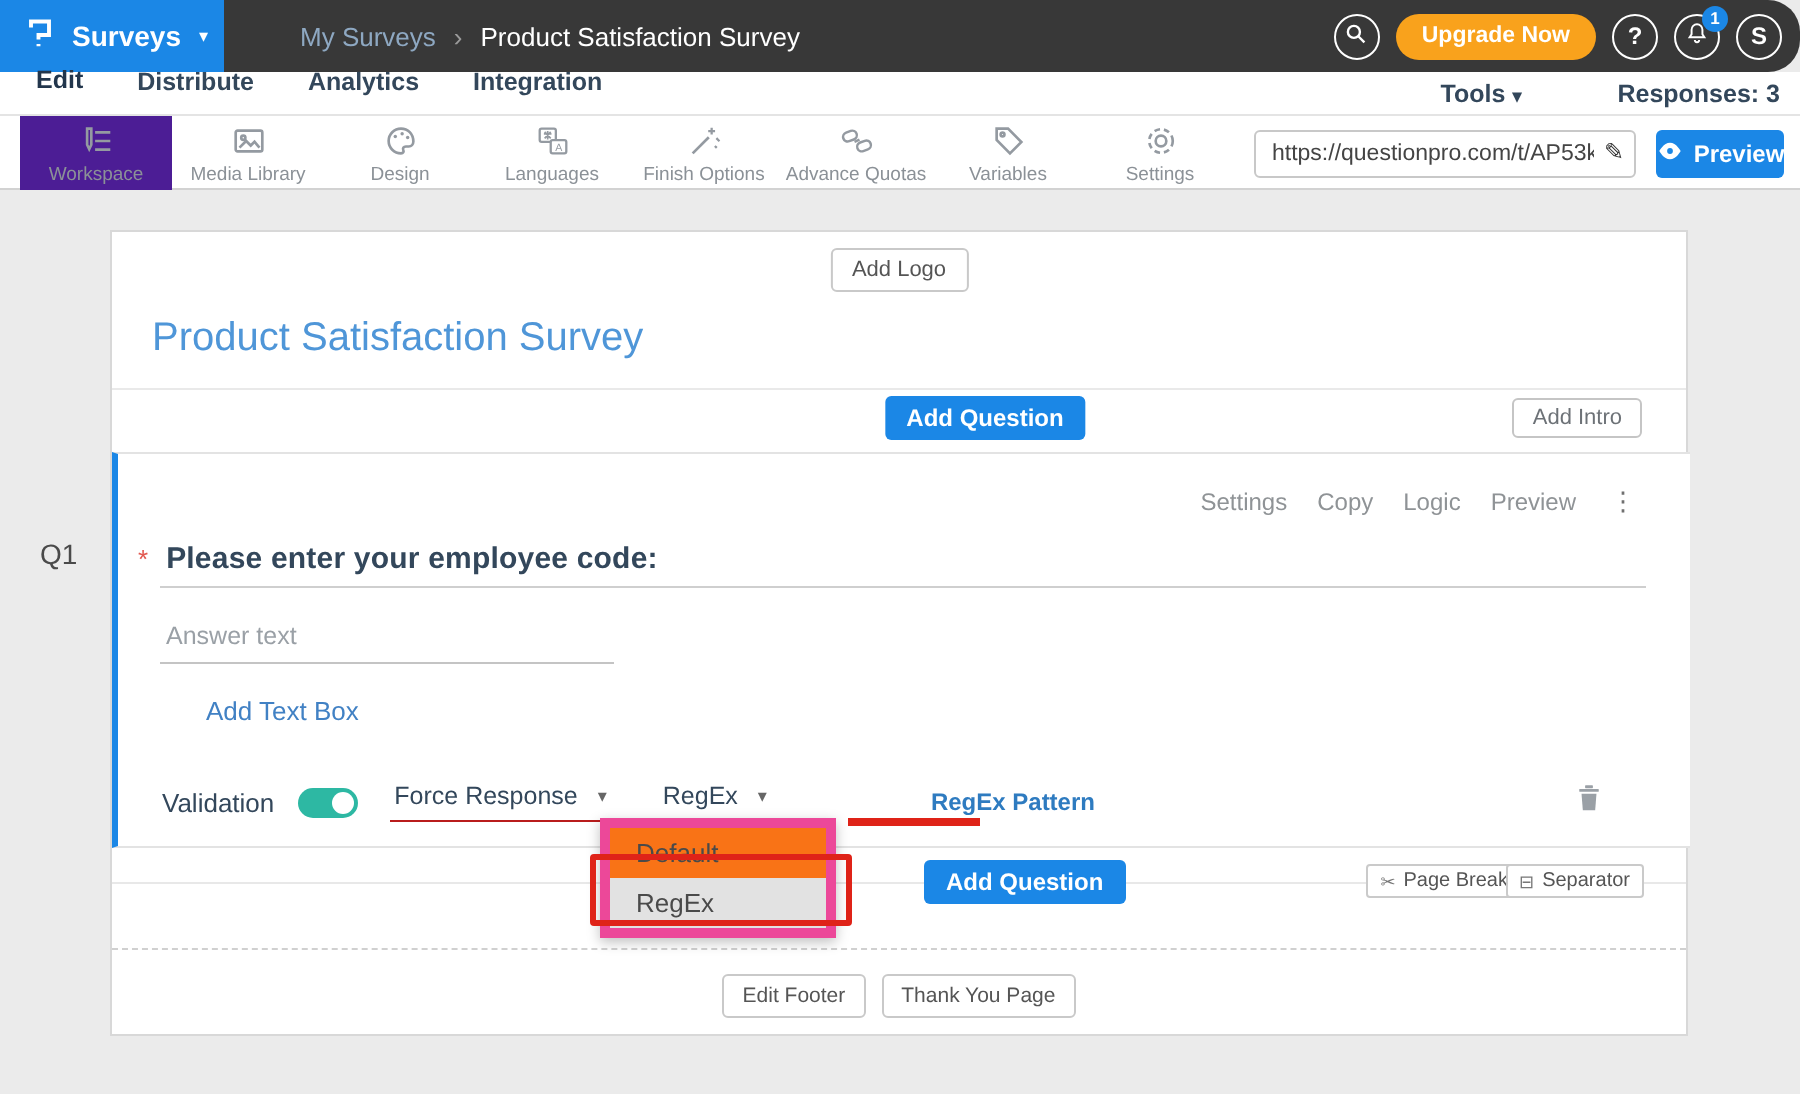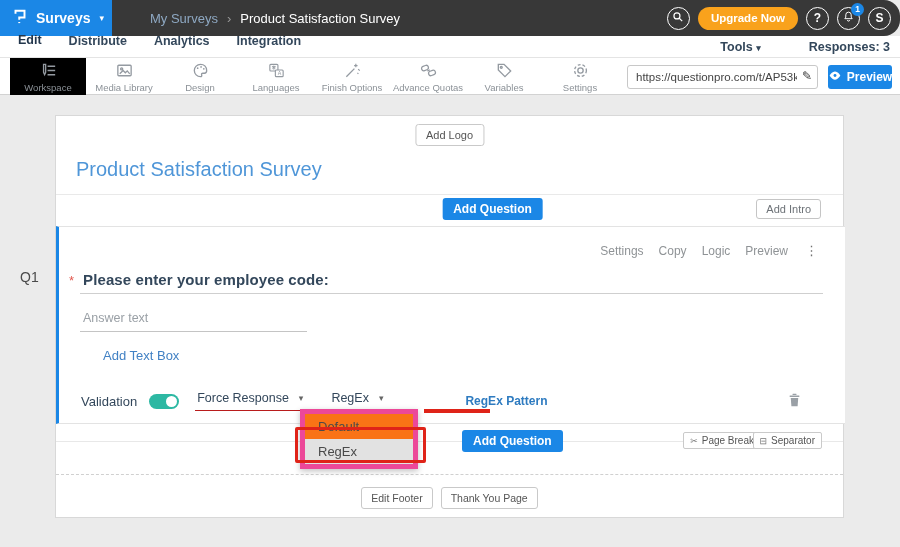--- a/index.html
+++ b/index.html
@@ -38,21 +38,21 @@
   .tools { font-size:12.5px; font-weight:700; color:#33475b; cursor:pointer; }
   .tools .caret { font-size:9px; color:#33475b; }
   .responses { font-size:12.5px; font-weight:700; color:#33475b; cursor:pointer;padding-left:28px; }
 
   
   .toolbar { position:absolute; left:0; top:58px; width:900px; height:37px; background:#fff;
              border-bottom:1px solid #d2d2d2; }
   .titems { position:absolute; left:10px; top:0; height:37px; display:flex; }
   .titem { width:76px; height:37px; display:flex; flex-direction:column; align-items:center;
            justify-content:center; gap:2px; cursor:pointer; }
-  .titem.active { background:#000000; }
+  .titem.active { background:#4c1d95; }
   .titem svg { display:block; }
   .tlabel { font-size:9.5px; color:#8b9197; white-space:nowrap; }
   .urlbox { position:absolute; left:627px; top:7px; width:191px; height:24px; background:#fff;
             border:1px solid #c8c8c8; border-radius:3px; }
   .urlbox input { position:absolute; left:0; top:0; width:100%; height:22px; border:none; outline:none;
                   background:transparent; font-size:11.5px; color:#444; padding:0 20px 0 8px;
                   font-family:"Liberation Sans",sans-serif; }
   .url-pencil { position:absolute; right:5px; top:3px; font-size:12px; color:#333; cursor:pointer; }
   .preview-btn { position:absolute; left:828px; top:7px; width:64px; height:24px; background:#1b87e6;
                  border:none; border-radius:3px; color:#fff; font-size:12px; font-weight:700;

